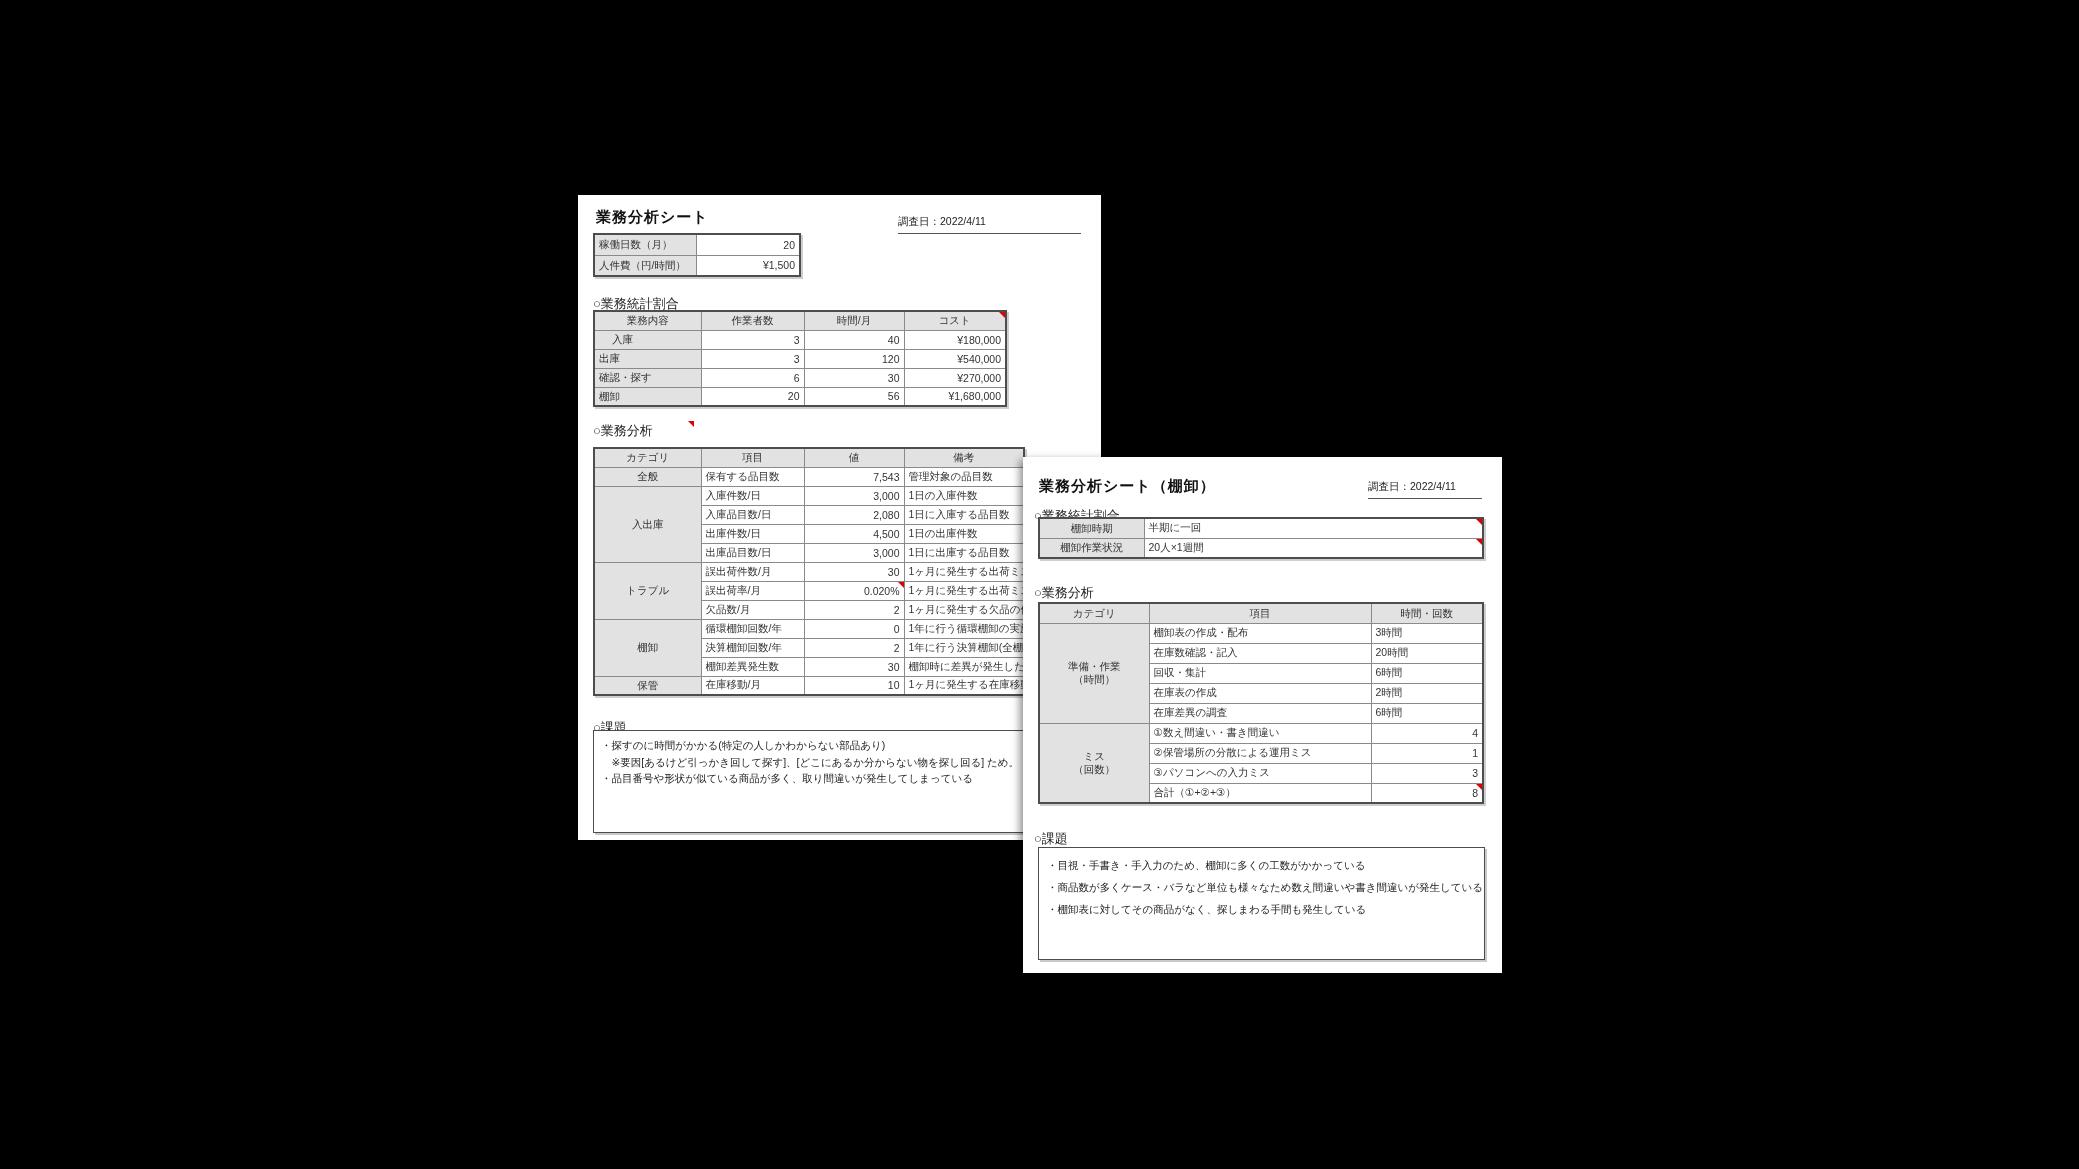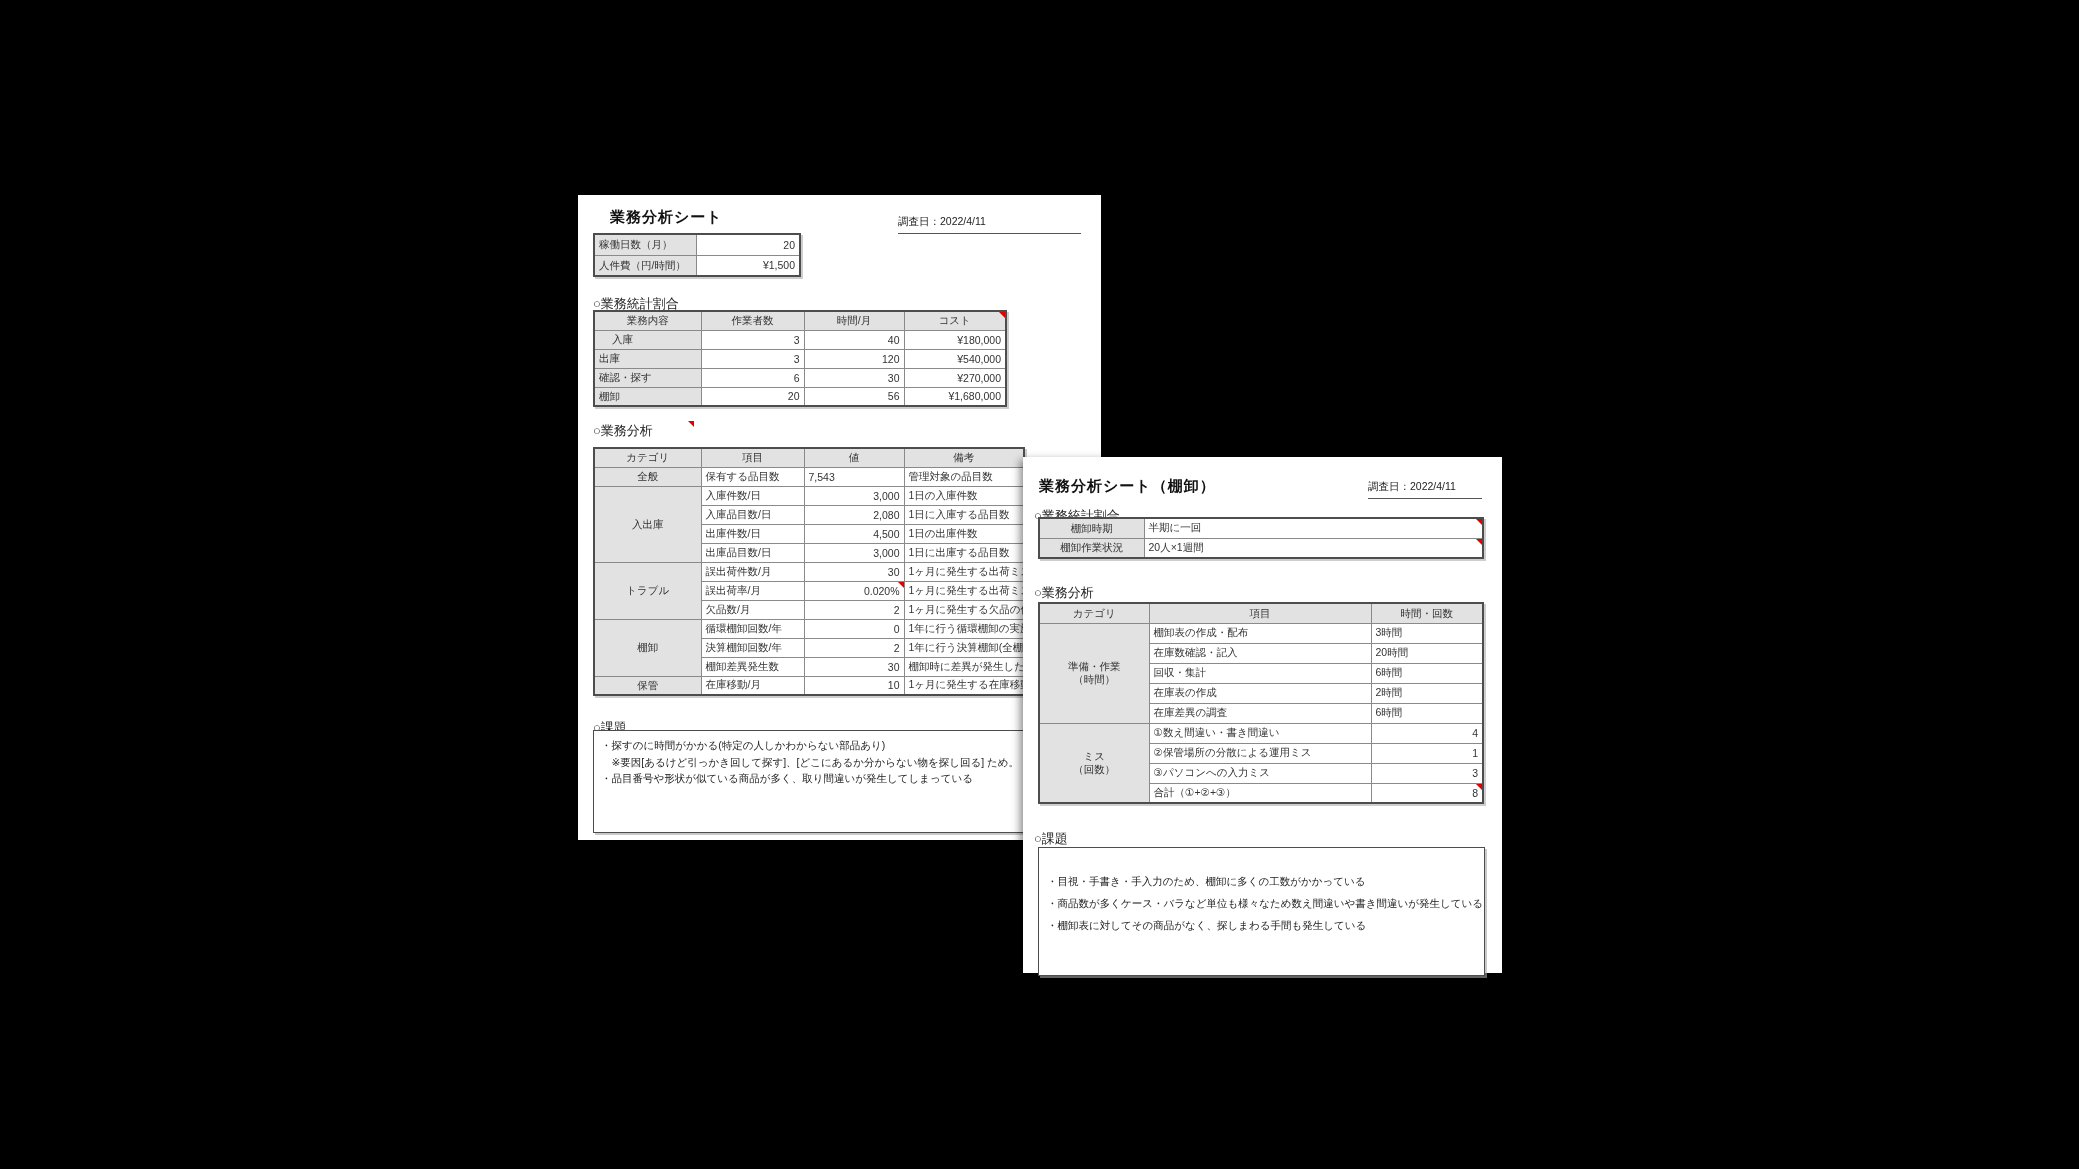--- a/index.html
+++ b/index.html
@@ -37,30 +37,30 @@
     border-top:6px solid #e00000;border-left:6px solid transparent;
   }
   .issues-box{
     position:absolute;border:1px solid #4d4d4d;background:#fff;
     box-shadow:2px 2px 0 rgba(165,165,165,.6);color:#222;
   }
   .issue-line{font-size:10.5px;white-space:nowrap;}
   #sheet-main .issue-line{line-height:16.5px;padding:0 7px;}
   #sheet-main .issues-box{padding-top:6px;}
   #sheet-inv .issue-line{line-height:22px;padding:0 8px;}
-  #sheet-inv .issues-box{padding-top:22px;}
+  #sheet-inv .issues-box{padding-top:6px;}
   
   #t-params{left:15px;top:38px;width:206px;}
   #lbl-stats-l{left:15px;top:100px;}
   #t-stats{left:15px;top:115px;width:412px;}
   #lbl-analysis-l{left:15px;top:227px;}
   #t-analysis-l{left:15px;top:252px;width:430px;}
   #lbl-issues-l{left:15px;top:524px;}
   #box-issues-l{left:15px;top:535px;width:470px;height:95px;}
-  #sheet-main .sheet-title{left:32px;top:13px;}
+  #sheet-main .sheet-title{left:18px;top:13px;}
   #sheet-main .survey{left:320px;top:20px;width:183px;}
   #marker-analysis{left:110px;top:226px;}
   
   #sheet-inv .sheet-title{left:16px;top:20px;}
   #sheet-inv .survey{left:345px;top:23px;width:114px;}
   #lbl-stats-r{left:11px;top:50px;}
   #t-summary{left:15px;top:60px;width:444px;}
   #lbl-analysis-r{left:11px;top:127px;}
   #t-analysis-r{left:15px;top:145px;width:444px;}
   #lbl-issues-r{left:11px;top:373px;}
@@ -148,21 +148,21 @@
           <th>カテゴリ</th>
           <th>項目</th>
           <th>値</th>
           <th>備考</th>
         </tr>
       </thead>
       <tbody>
         <tr>
           <th>全般</th>
           <td>保有する品目数</td>
-          <td style="text-align: left;">7,543</td>
+          <td style="text-align: right;">7,543</td>
           <td>管理対象の品目数</td>
         </tr>
         <tr>
           <th rowspan="4">入出庫</th>
           <td>入庫件数/日</td>
           <td style="text-align: right;">3,000</td>
           <td>1日の入庫件数</td>
         </tr>
         <tr>
           <td>入庫品目数/日</td>

